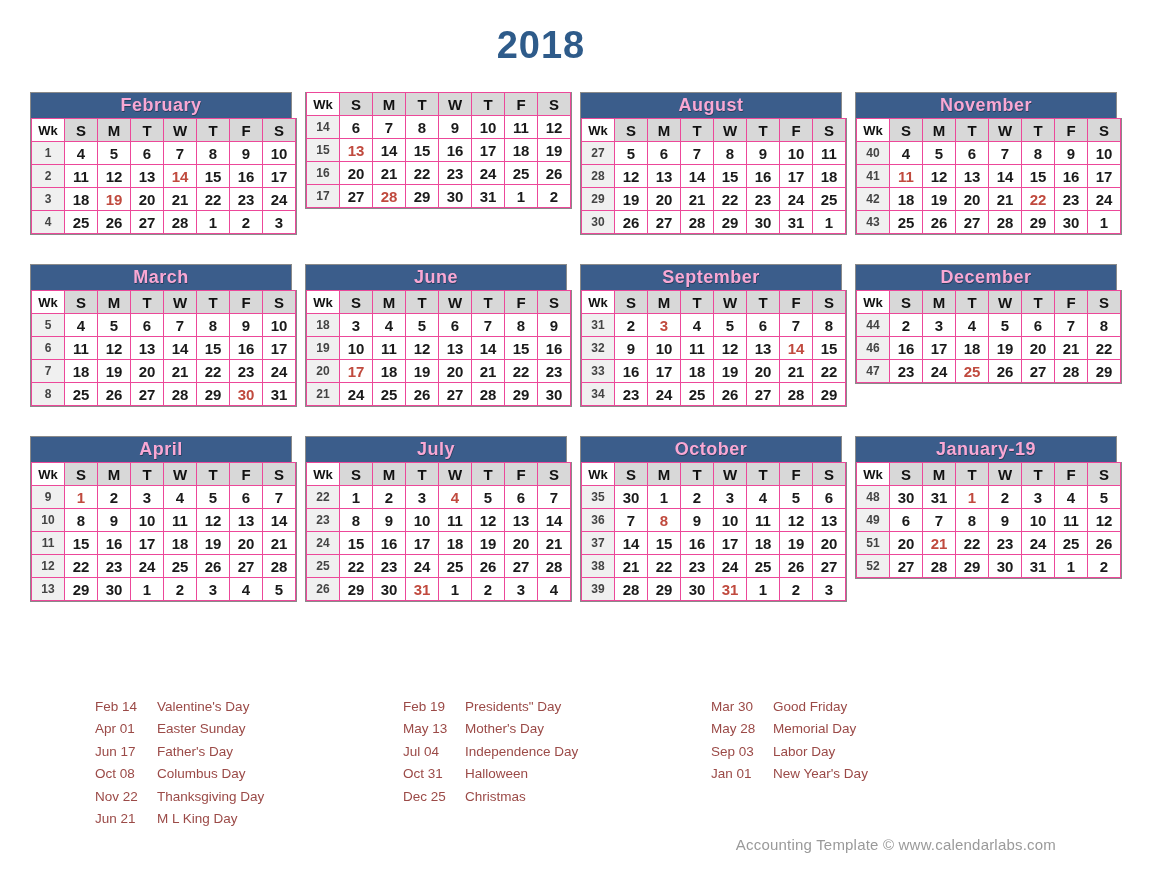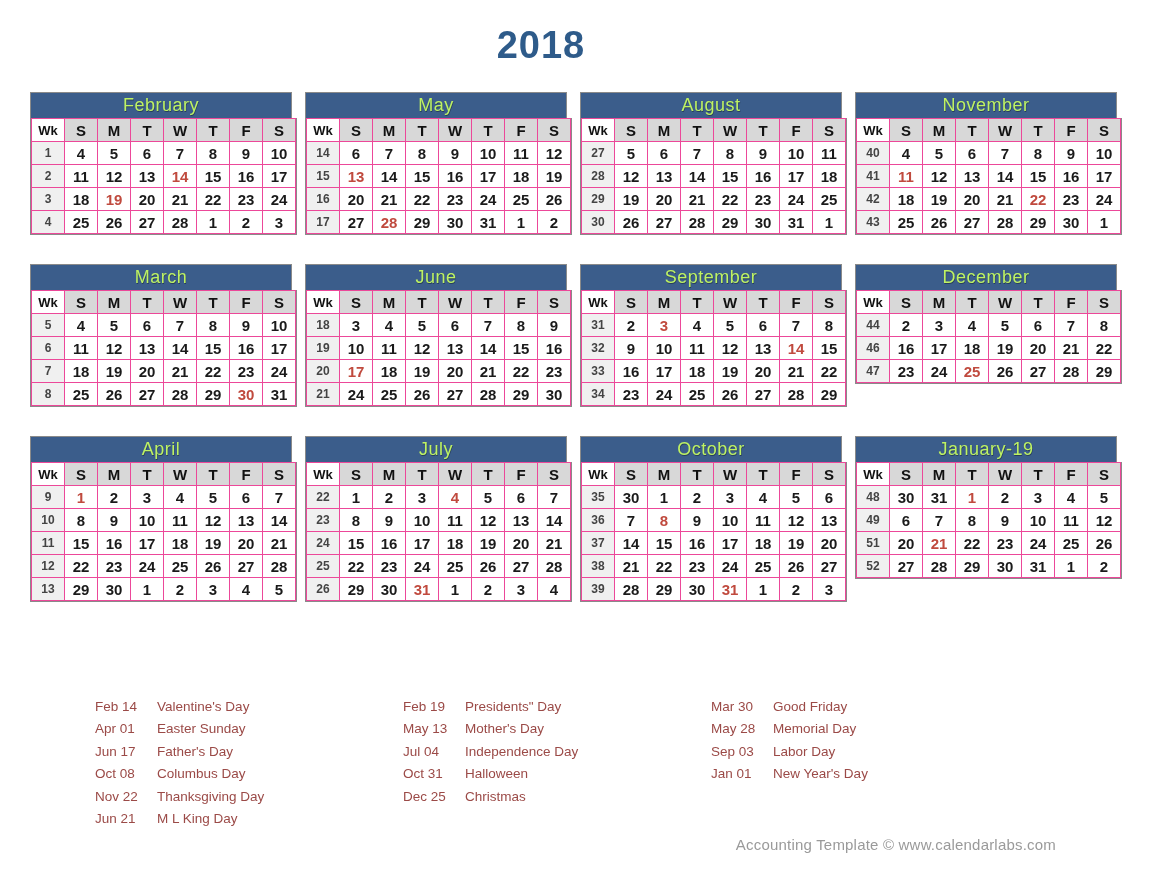--- a/index.html
+++ b/index.html
@@ -48,23 +48,23 @@
   }
 
   .month-block {
     width: 262px;
     margin-bottom: 0;
   }
   .row-gap-sizer { height: 29px; }
 
   .month-header {
     background: #3b5d8b;
-    color: #bef264;
+    color: #f9a8d4;
     font-size: 18px;
-    font-weight: normal;
+    font-weight: bold;
     text-align: center;
     height: 25px;
     line-height: 25px;
     border: 1px solid #8a8a8a;
     border-bottom: none;
     letter-spacing: 0.5px;
     text-shadow: 0.5px 0.5px 0 rgba(0,0,0,0.35);
   }
 
   table.month-table {
@@ -208,21 +208,20 @@
               <td>28</td>
               <td>1</td>
               <td>2</td>
               <td>3</td>
             </tr>
           </tbody>
         </table>
         <div class="row-gap-sizer"></div>
       </div>
       <div class="month-block">
-        <div class="month-header">May</div>
         <table class="month-table">
           <thead>
             <tr>
               <th class="wk-head">Wk</th>
               <th>S</th>
               <th>M</th>
               <th>T</th>
               <th>W</th>
               <th>T</th>
               <th>F</th>

